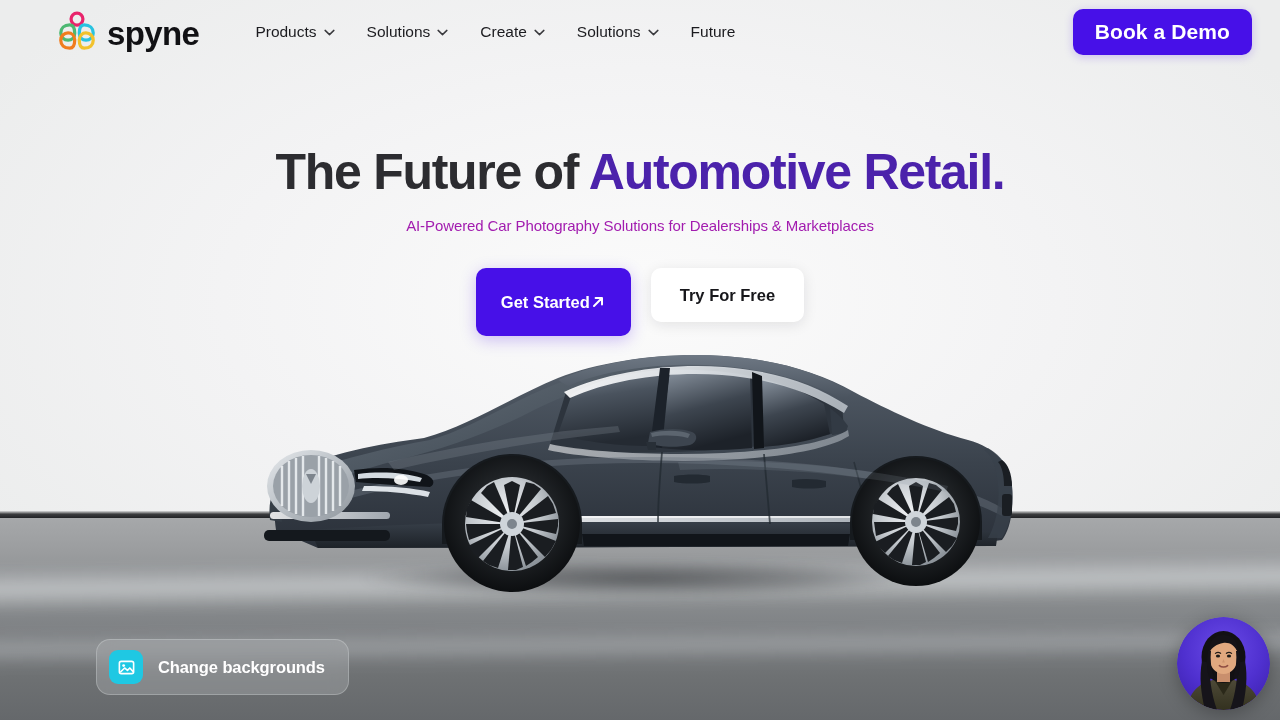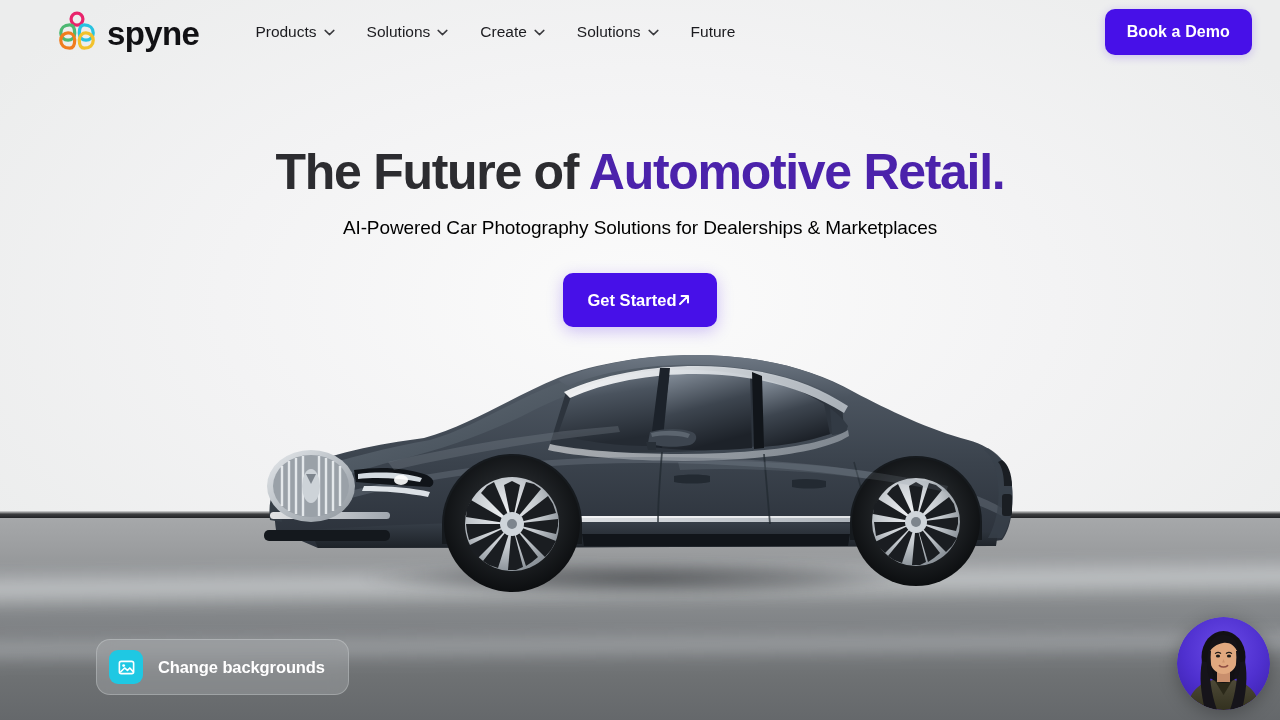--- a/index.html
+++ b/index.html
@@ -120,21 +120,21 @@
     position: absolute;
     right: 28px;
     top: 9px;
     height: 46px;
     padding: 0 22px;
     background: #4710e8;
     color: #fff;
     border: none;
     border-radius: 10px;
     font-family: "Liberation Sans", sans-serif;
-    font-size: 16px;
+    font-size: 21px;
     font-weight: 700;
     letter-spacing: .1px;
     cursor: pointer;
     box-shadow: 0 2px 10px rgba(71,16,232,.22);
   }
 
   
   .hero {
     position: absolute;
     left: 0; top: 0;
@@ -147,36 +147,36 @@
     margin-top: 144px;
     font-size: 50px;
     font-weight: 700;
     letter-spacing: -1.3px;
     color: #2c2c30;
     line-height: 1.12;
   }
   .headline .accent { color: #4b22ab; }
   .subhead {
     margin-top: 17px;
-    font-size: 19px;
-    color: #000000;
+    font-size: 15px;
+    color: #a21caf;
     letter-spacing: -0.1px;
   }
 
   .cta-row {
     margin-top: 34px;
     display: flex;
     justify-content: center;
     gap: 20px;
     pointer-events: auto;
   }
   .btn-primary {
     display: inline-flex;
     align-items: center;
-    height: 54px;
+    height: 68px;
     padding: 0 25px;
     background: #4710e8;
     color: #fff;
     border: none;
     border-radius: 10px;
     font-family: "Liberation Sans", sans-serif;
     font-size: 16.5px;
     font-weight: 700;
     cursor: pointer;
     box-shadow: 0 4px 16px rgba(71,16,232,.25);
@@ -582,20 +582,21 @@
 
     <div class="cta-row">
       <button class="btn-primary">
         <span>Get Started</span>
         <span>
           <svg class="arrow" viewBox="0 0 16 16">
             <path d="M4 12 L12 4 M5.6 4 H12 V10.4" fill="none" stroke="#ffffff" stroke-width="2" stroke-linecap="round" stroke-linejoin="round"></path>
           </svg>
         </span>
       </button>
+      <button class="btn-secondary">Try For Free</button>
     </div>
   </section>
 
   <div class="pill-row">
 
     <div class="pill">
       <span class="pill-icon" style="background:#1fc8e3">
         <svg viewBox="0 0 20 20">
           <rect x="2.5" y="3.5" width="15" height="13" rx="2" fill="none" stroke="#ffffff" stroke-width="1.7"></rect>
           <circle cx="7" cy="8" r="1.5" fill="#ffffff"></circle>

